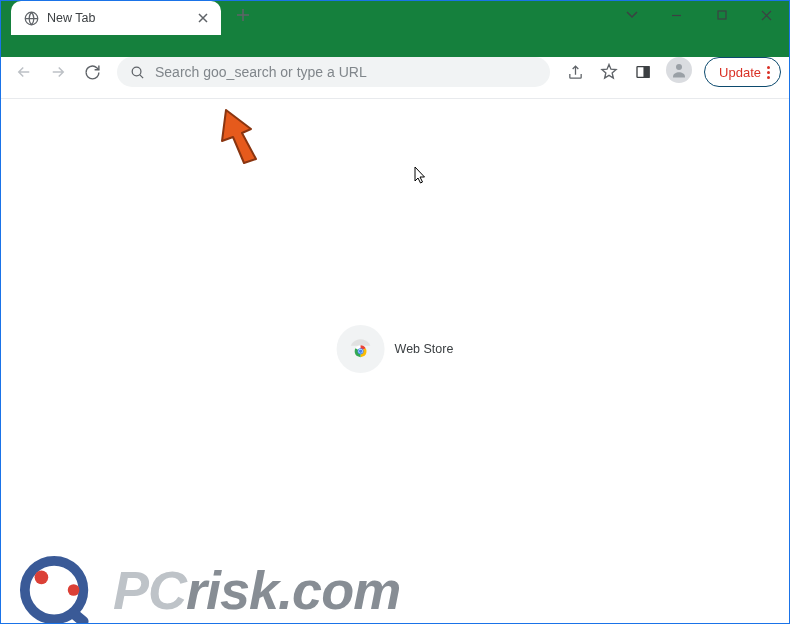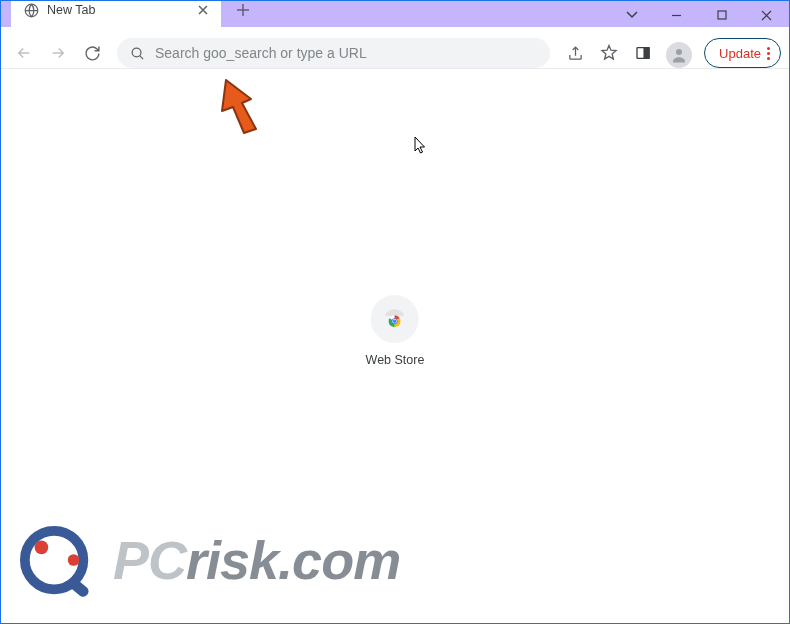--- a/index.html
+++ b/index.html
@@ -6,24 +6,23 @@
   body {
     font-family: "Segoe UI", Arial, sans-serif;
     background: #fff;
     width: 790px;
     height: 624px;
     border: 1px solid #1a73e8;
     position: relative;
     overflow: hidden;
   }
   .tab-strip {
-    height: 26px;
-    background: #c4b5fd;
-    display: flex;
-    align-items: flex-end;
+    height: 56px;
+    background: #15803d;
+    display: flex;
     position: relative;
   }
   .tab {
     display: flex;
     align-items: center;
     height: 34px;
     background: #fff;
     border-radius: 10px 10px 0 0;
     margin-left: 10px;
     padding: 0 10px 0 12px;
@@ -66,21 +65,21 @@
   .win-ctrl {
     width: 45px; height: 28px;
     display: flex; align-items: center; justify-content: center;
     cursor: pointer;
     color: #3c4043;
   }
   .toolbar {
     height: 42px;
     background: #fff;
     display: flex;
-    align-items: flex-end;
+    align-items: flex-start;
     padding: 0 8px;
     gap: 4px;
     border-bottom: 1px solid #e8eaed;
   }
   .nav-btn {
     width: 30px; height: 30px;
     display: flex; align-items: center; justify-content: center;
     cursor: pointer;
     color: #5f6368;
     border-radius: 50%;
@@ -156,21 +155,21 @@
     position: absolute;
     left: 413px;
     top: 67px;
     pointer-events: none;
   }
   .shortcuts {
     position: absolute;
     left: 50%; top: 226px;
     transform: translateX(-50%);
     display: flex;
-    flex-direction: column;
+    flex-direction: row;
     align-items: center;
     gap: 10px;
   }
   .shortcut-tile {
     width: 48px; height: 48px;
     border-radius: 50%;
     background: #f1f3f4;
     display: flex; align-items: center; justify-content: center;
     cursor: pointer;
   }

